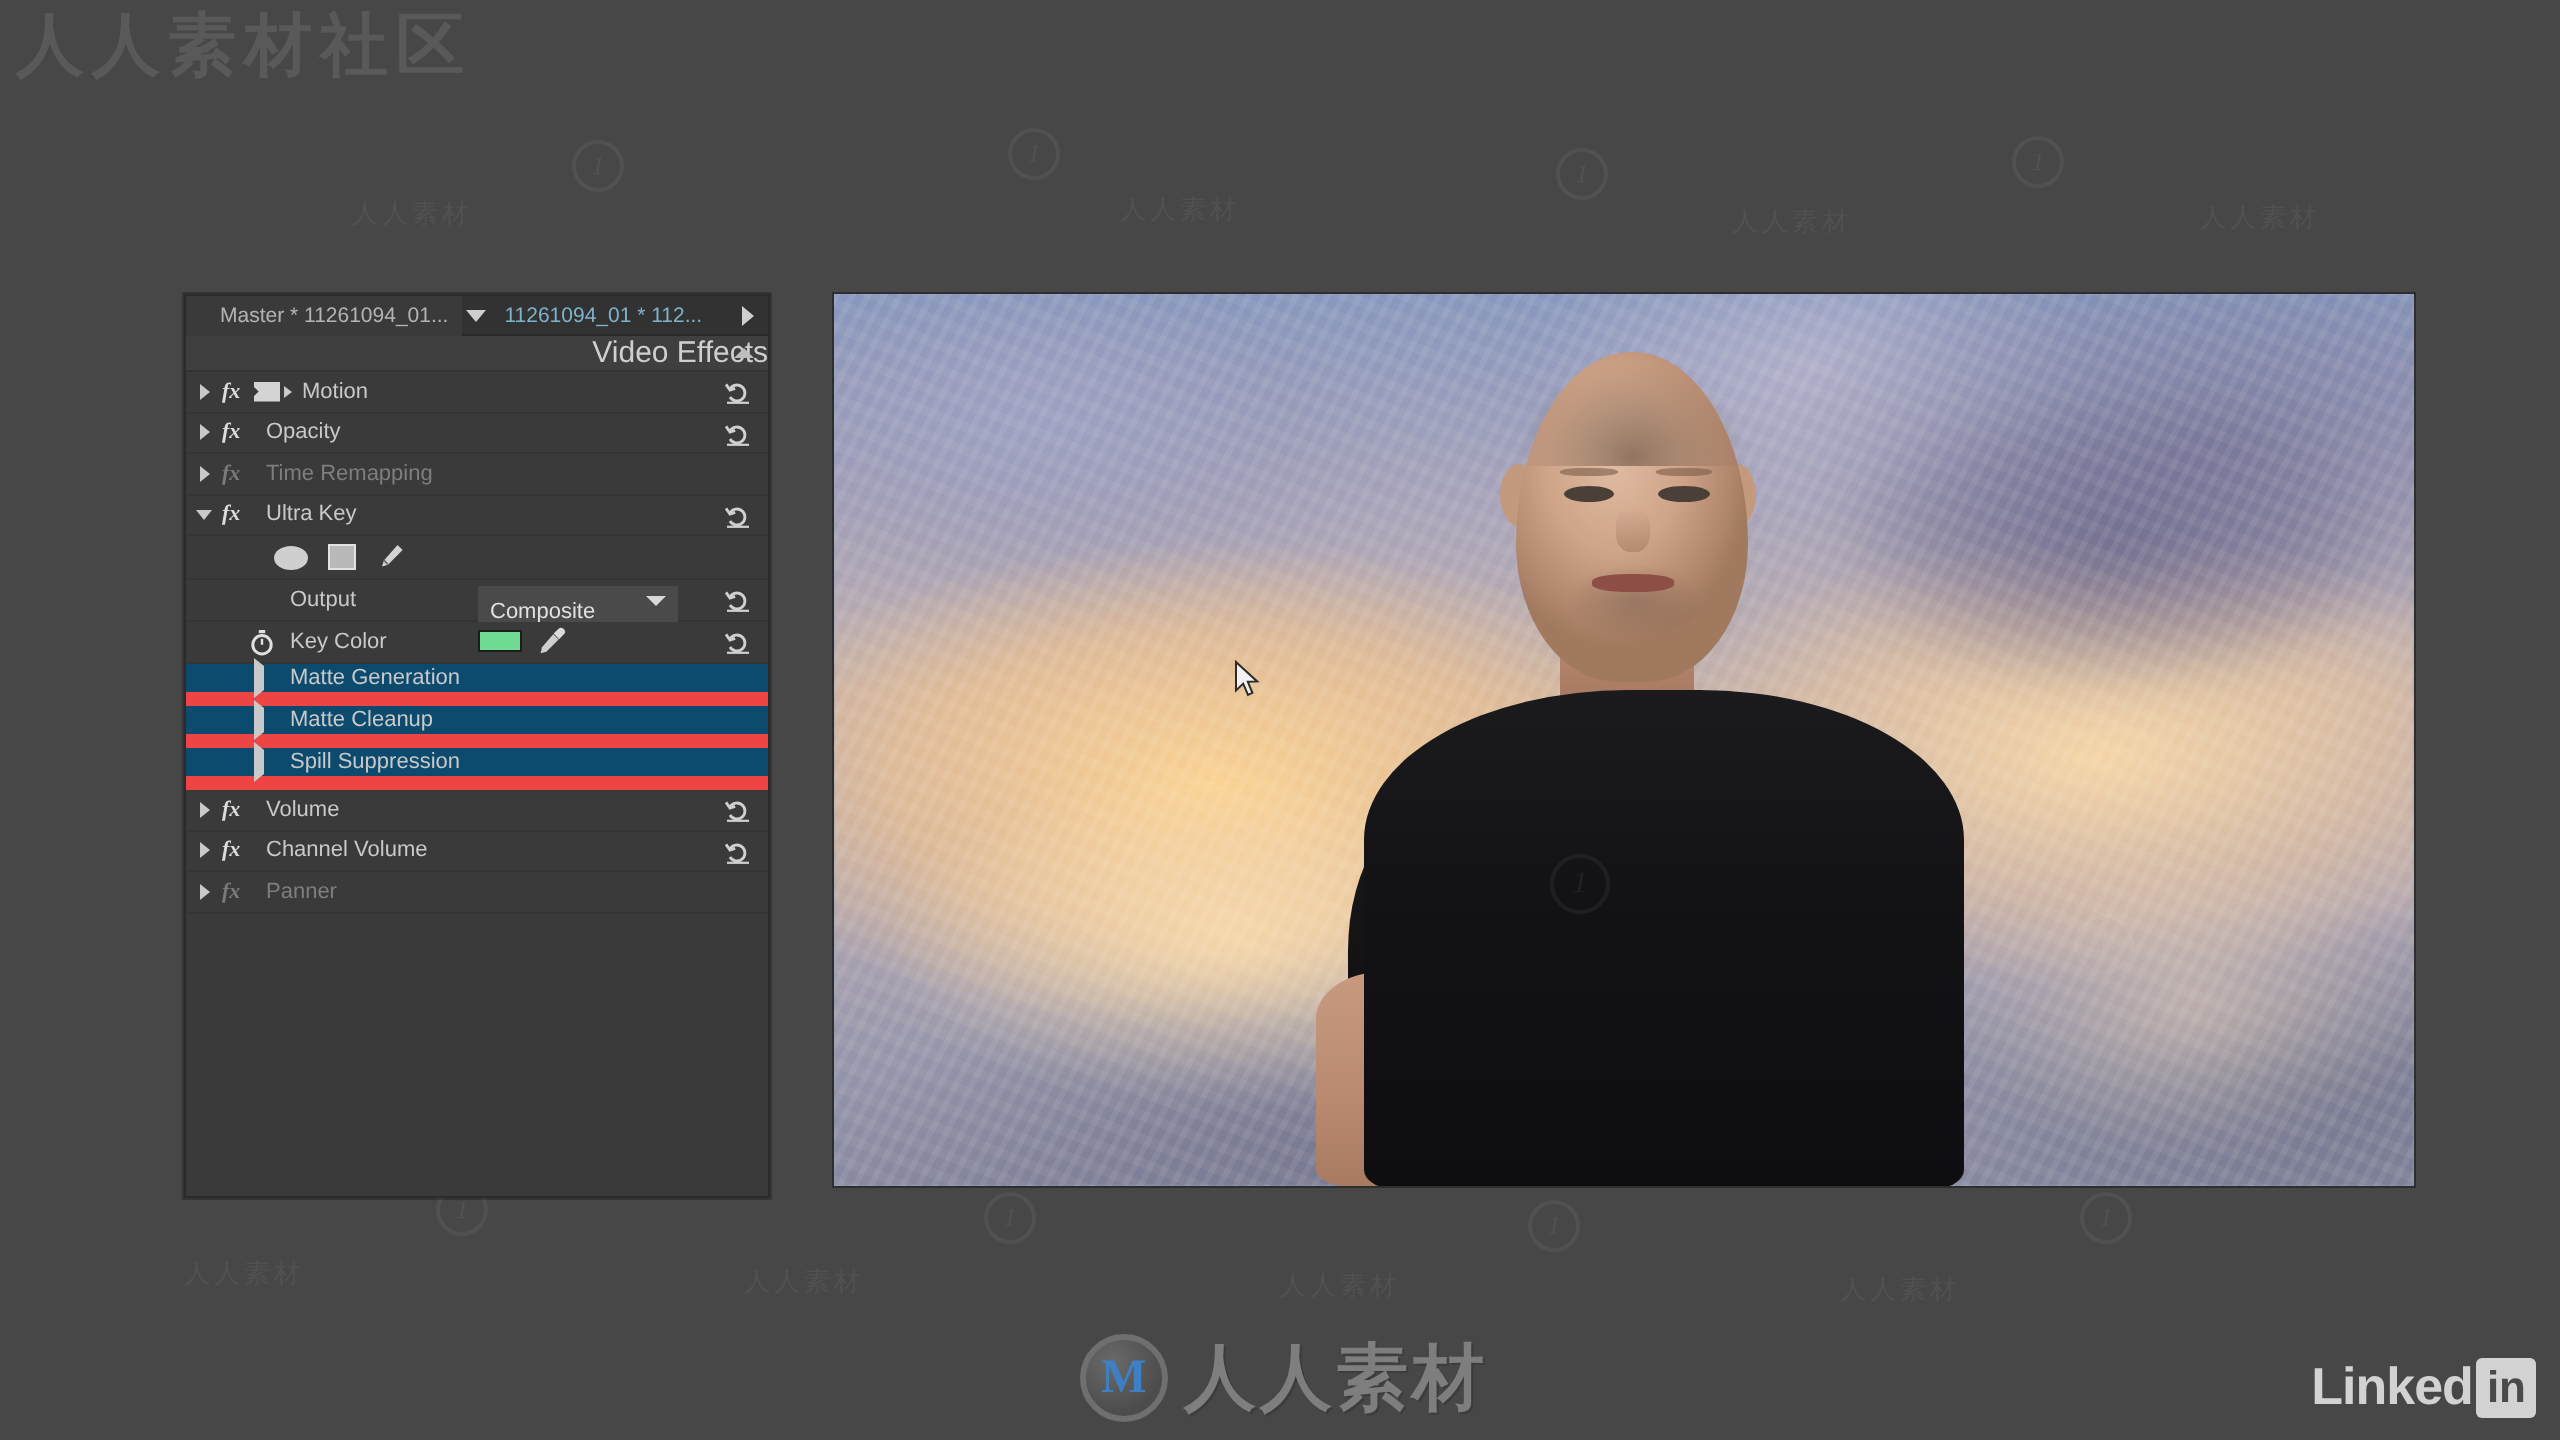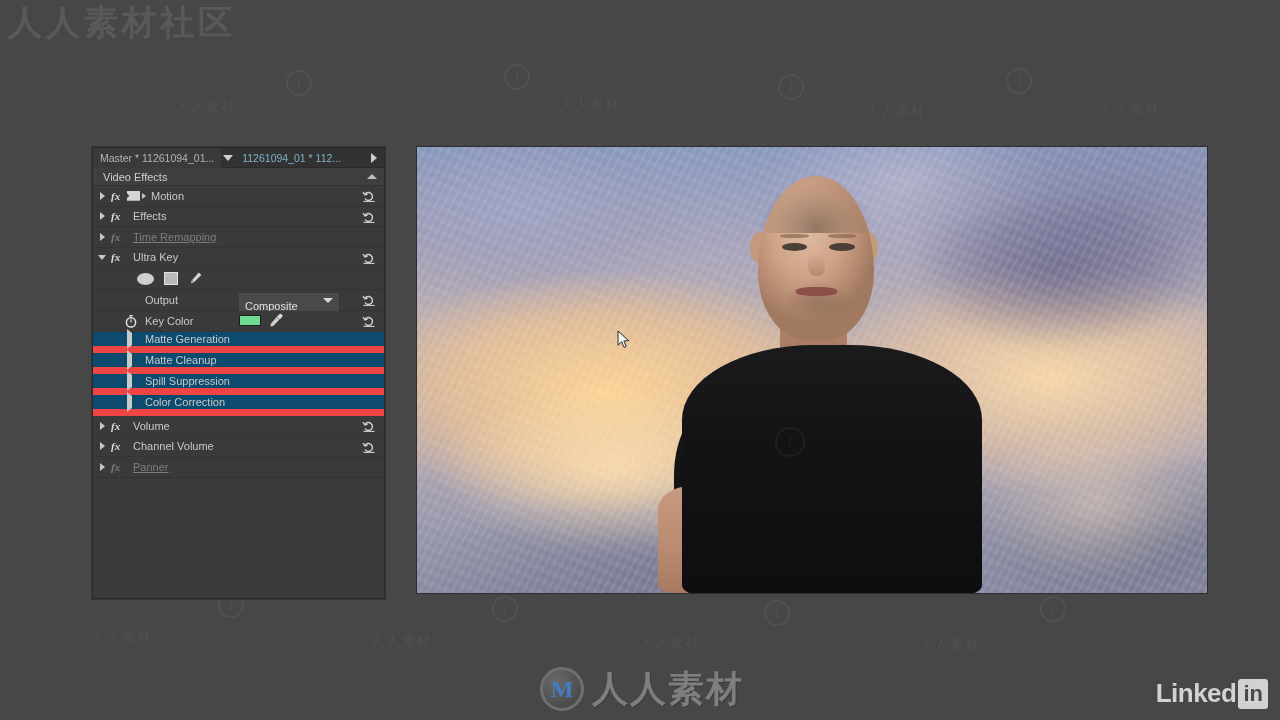--- a/index.html
+++ b/index.html
@@ -52,20 +52,21 @@
     font-size: 11px;
     color: #c8c8c8;
     overflow: hidden;
   }
   .tabbar {
     position: relative;
     display: flex; align-items: center;
     height: 20px;
     background: #323232;
     border-bottom: 1px solid #2a2a2a;
+    margin-left: 10px;
   }
   .tab {
     height: 20px; line-height: 20px;
     padding: 0 7px;
     font-size: 10.5px;
     white-space: nowrap;
     color: #b4b4b4;
   }
   .tab.active { background: #3a3a3a; color: #b4b4b4; max-width: 150px; overflow: hidden; }
   .tab.inactive { color: #7fb3cc; }
@@ -81,22 +82,23 @@
     width: 16px; height: 20px;
     display: flex; align-items: center; justify-content: center;
   }
 
   .grouphdr {
     position: relative;
     height: 18px; line-height: 18px;
     background: #3f3f3f;
     border-bottom: 1px solid #333;
     padding-left: 10px;
-    font-size: 11px;
+    font-size: 15px;
     color: #cfcfcf;
+    text-align: right;
   }
   .grouphdr .collapse {
     position: absolute; right: 7px; top: 6px;
     width:0;height:0;border-left:5px solid transparent;border-right:5px solid transparent;border-bottom:5px solid #bdbdbd;
   }
 
   .row {
     position: relative;
     height: 20.5px;
     display: flex; align-items: center;
@@ -110,21 +112,21 @@
   .disc-right { width:0;height:0;border-top:4px solid transparent;border-bottom:4px solid transparent;border-left:5px solid #c9c9c9; }
   .disc-down  { width:0;height:0;border-left:4px solid transparent;border-right:4px solid transparent;border-top:5px solid #c9c9c9; }
   .fx-mark {
     flex: 0 0 16px;
     font-family: "Liberation Serif", serif;
     font-style: italic; font-weight: 700;
     font-size: 11px; color: #dcdcdc;
   }
   .fx-mark.dim { color: #7a7a7a; }
   .row-label { font-size: 11px; color: #c9c9c9; white-space: nowrap; }
-  .row-label.dim { color: #7e7e7e; text-decoration: underline; }
+  .row-label.dim { color: #7e7e7e; }
 
   .motion-icon {
     flex: 0 0 22px;
     display: flex; align-items: center; gap: 2px; margin-right: 2px;
   }
   .motion-box {
     width: 13px; height: 10px;
     background: #d4d4d4;
     clip-path: polygon(0 0,100% 0,100% 100%,0 100%,0 72%,18% 50%,0 28%);
   }
@@ -396,21 +398,21 @@
             <line x1="1.5" y1="12.4" x2="12.5" y2="12.4" stroke="#d0d0d0" stroke-width="1.1"></line>
           </svg>
       </span>
     </div>
 
     <div class="row">
       <span class="disc">
           <i class="disc-right"></i>
         </span>
       <span class="fx-mark">fx</span>
-      <span class="row-label" style="margin-left:6px">Effects</span>
+      <span class="row-label" style="margin-left:6px">Opacity</span>
       <span class="reset">
         <svg viewBox="0 0 14 14" width="14" height="14">
             <path d="M3 5.5 A4 4 0 1 1 3 9.5" fill="none" stroke="#d0d0d0" stroke-width="1.4"></path>
             <path d="M1 3.2 L3 6 L5.6 5.2" fill="none" stroke="#d0d0d0" stroke-width="1.4"></path>
             <line x1="1.5" y1="12.4" x2="12.5" y2="12.4" stroke="#d0d0d0" stroke-width="1.1"></line>
           </svg>
       </span>
     </div>
 
     <div class="row">
@@ -492,24 +494,20 @@
       <span class="disc2"><i class="disc-right"></i></span>
       <span class="slabel">Matte Generation</span>
     </div>
     <div class="subrow">
       <span class="disc2"><i class="disc-right"></i></span>
       <span class="slabel">Matte Cleanup</span>
     </div>
     <div class="subrow">
       <span class="disc2"><i class="disc-right"></i></span>
       <span class="slabel">Spill Suppression</span>
-    </div>
-    <div class="subrow">
-      <span class="disc2"><i class="disc-right"></i></span>
-      <span class="slabel">Color Correction</span>
     </div>
 
 
     <div class="row">
       <span class="disc">
           <i class="disc-right"></i>
         </span>
       <span class="fx-mark">fx</span>
       <span class="row-label" style="margin-left:6px">Volume</span>
       <span class="reset">

